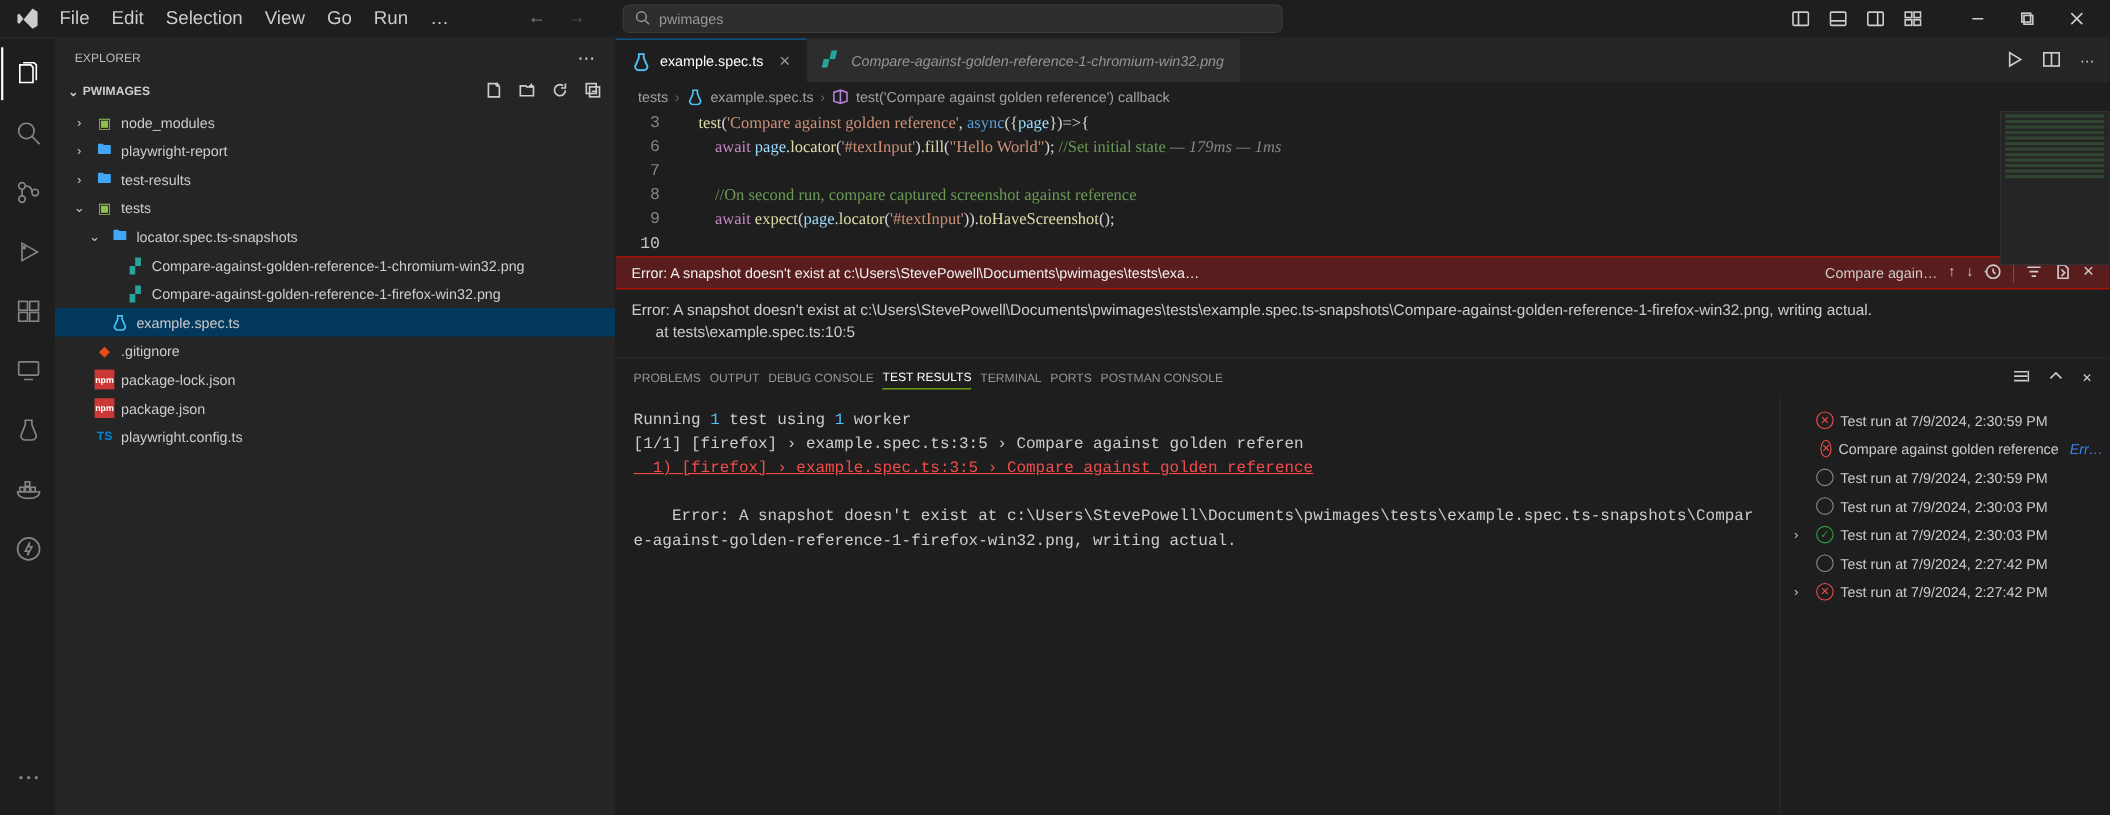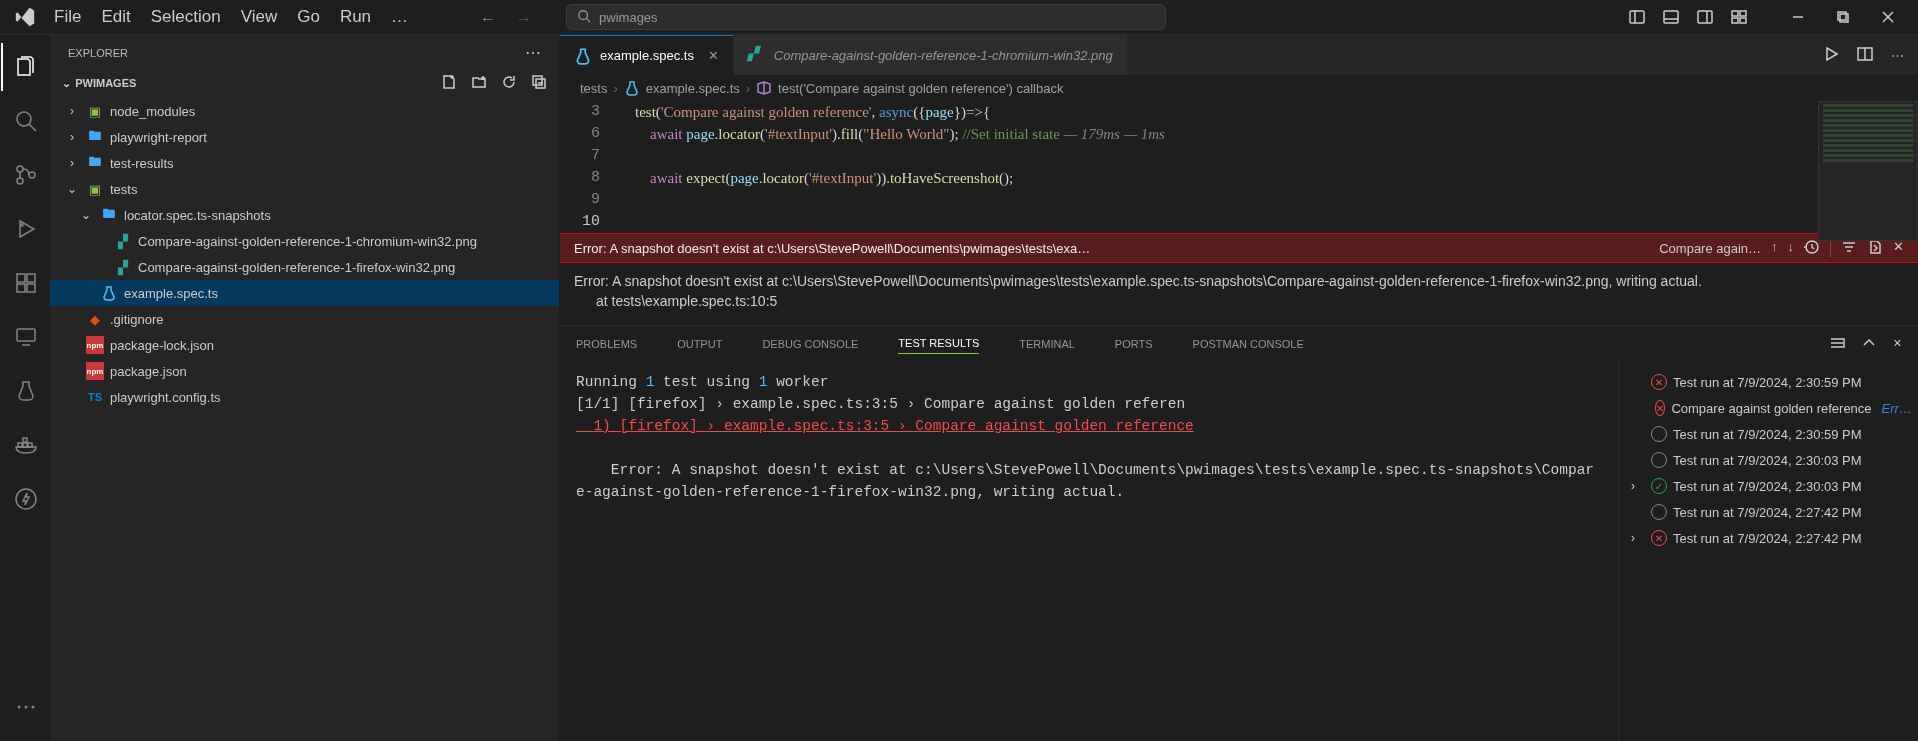--- a/index.html
+++ b/index.html
@@ -183,21 +183,21 @@
 .error-header .sep-v { width:1px; height:18px; background:#7a4a4a; }
 .error-body { padding: 8px 14px 14px 14px; color: #cccccc; font-size: 14px; line-height: 20px; }
 .error-body .stack { padding-left: 22px; }
 
 .panel { flex: 1; display: flex; flex-direction: column; background: #1e1e1e; border-top: 1px solid #2b2b2b; }
 .panel-tabs {
   height: 35px;
   display: flex;
   align-items: center;
   padding: 0 16px;
-  gap: 40px;
+  gap: 8px;
   font-size: 11px;
 }
 .panel-tabs .ptab { color: #969696; cursor: pointer; padding: 4px 0; }
 .panel-tabs .ptab.active { color: #ffffff; border-bottom: 1px solid #84cc16; }
 .panel-tabs .panel-actions { margin-left: auto; display:flex; gap: 16px; color:#ccc; align-items:center;}
 
 .panel-body { flex: 1; display: flex; }
 .terminal-out {
   flex: 1;
   padding: 10px 16px;
@@ -519,20 +519,21 @@
         <div class="ln">6</div>
         <div class="ln">7</div>
         <div class="ln">8</div>
         <div class="ln">9</div>
         <div class="ln cur">10</div>
       </div>
       <div class="code-lines">
         <div class="line">    <span class="tok-fn">test</span><span class="tok-punc">(</span><span class="tok-str">'Compare against golden reference'</span><span class="tok-punc">, </span><span class="tok-dec">async</span><span class="tok-punc">({</span><span class="tok-var">page</span><span class="tok-punc">})=&gt;{</span></div>
         <div class="line">        <span class="tok-kw">await</span> <span class="tok-var">page</span><span class="tok-punc">.</span><span class="tok-fn">locator</span><span class="tok-punc">(</span><span class="tok-str">'#textInput'</span><span class="tok-punc">).</span><span class="tok-fn">fill</span><span class="tok-punc">(</span><span class="tok-str">"Hello World"</span><span class="tok-punc">); </span><span class="tok-comment">//Set initial state</span><span class="tok-ghost"> — 179ms — 1ms</span></div>
         <div class="line"></div>
+        <div class="line">        <span class="tok-comment">//On second run, compare captured screenshot against reference</span></div>
         <div class="line">        <span class="tok-kw">await</span> <span class="tok-fn">expect</span><span class="tok-punc">(</span><span class="tok-var">page</span><span class="tok-punc">.</span><span class="tok-fn">locator</span><span class="tok-punc">(</span><span class="tok-str">'#textInput'</span><span class="tok-punc">)).</span><span class="tok-fn">toHaveScreenshot</span><span class="tok-punc">();</span></div>
       </div>
       <div class="minimap">
         <div class="mm-line"></div>
           <div class="mm-line"></div>
           <div class="mm-line"></div>
           <div class="mm-line"></div>
           <div class="mm-line"></div>
           <div class="mm-line"></div>
           <div class="mm-line"></div>

